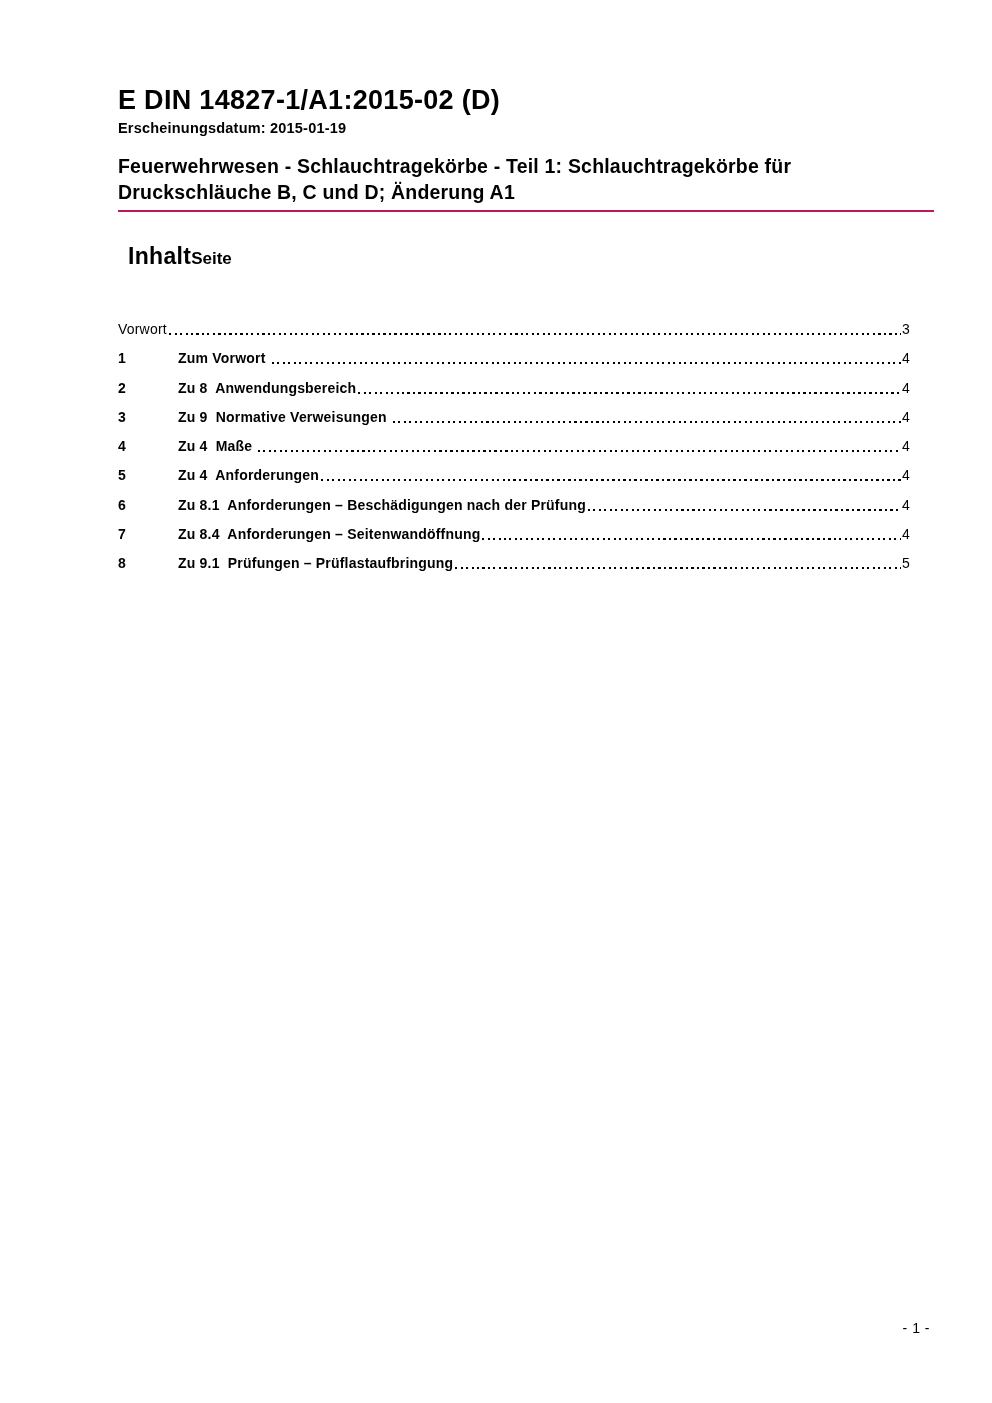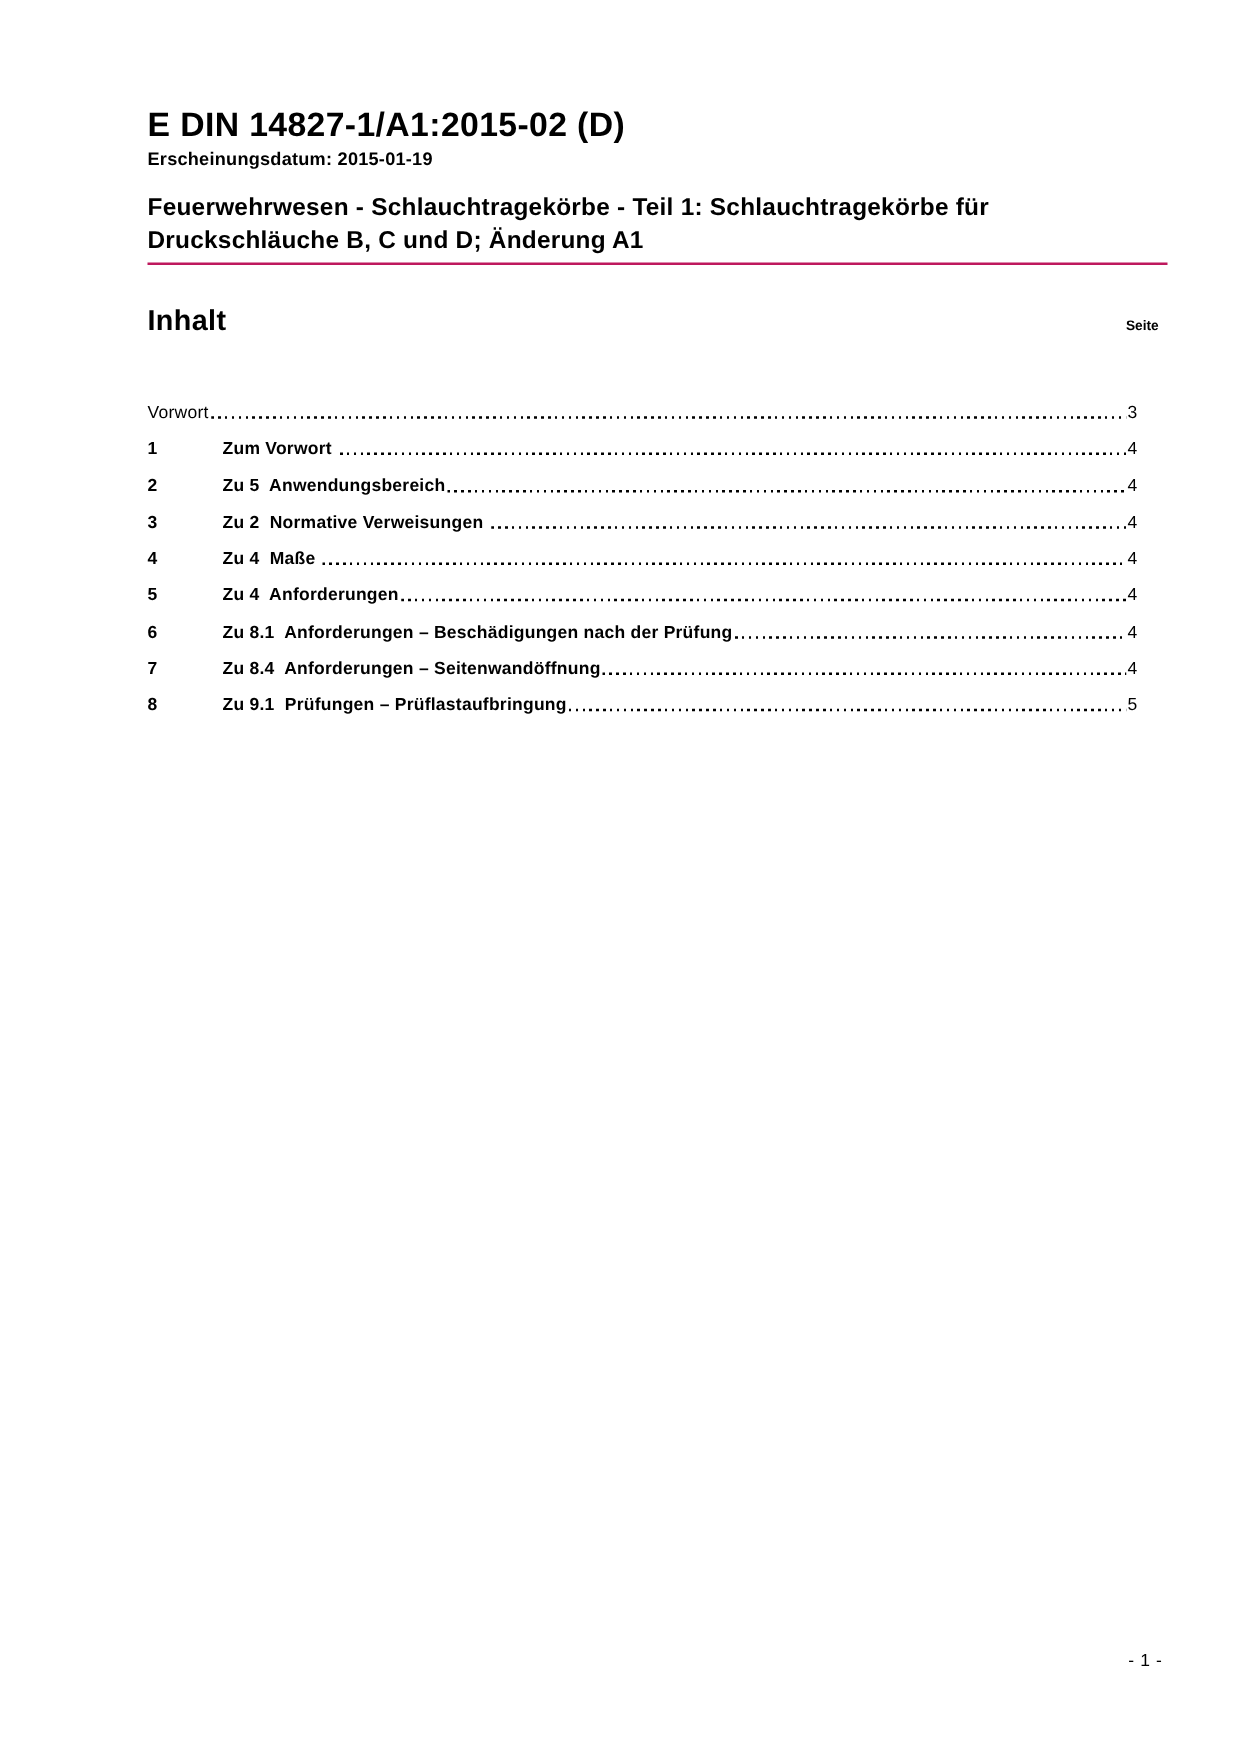--- a/index.html
+++ b/index.html
@@ -42,34 +42,33 @@
     font-size: 19.5px;
     line-height: 26px;
     font-weight: 700;
     letter-spacing: 0.2px;
     white-space: pre-line;
     padding-bottom: 5px;
     border-bottom: 2px solid #be185d;
   }
   .contents-header {
     position: absolute;
-    left: 118px;
+    left: 128px;
     top: 243px;
     width: 809px;
     display: flex;
-    justify-content: space-between;
     align-items: baseline;
   }
   .contents-heading {
     font-size: 23px;
     font-weight: 700;
     letter-spacing: 0.3px;
   }
   .page-col-label {
-    font-size: 11px;
+    font-size: 17px;
     font-weight: 700;
   }
   .toc-list {
     position: absolute;
     left: 118px;
     top: 320px;
     width: 792px;
   }
   .toc-row {
     display: flex;
@@ -136,27 +135,27 @@
         <span class="toc-page">3</span>
       </div>
       <div class="toc-row toc-row-bold">
         <span class="toc-num">1</span>
         <span class="toc-title">Zum Vorwort </span>
         <span class="toc-leader"></span>
         <span class="toc-page">4</span>
       </div>
       <div class="toc-row toc-row-bold">
         <span class="toc-num">2</span>
-        <span class="toc-title">Zu 5  Anwendungsbereich</span>
+        <span class="toc-title">Zu 8  Anwendungsbereich</span>
         <span class="toc-leader"></span>
         <span class="toc-page">4</span>
       </div>
       <div class="toc-row toc-row-bold">
         <span class="toc-num">3</span>
-        <span class="toc-title">Zu 2  Normative Verweisungen </span>
+        <span class="toc-title">Zu 9  Normative Verweisungen </span>
         <span class="toc-leader"></span>
         <span class="toc-page">4</span>
       </div>
       <div class="toc-row toc-row-bold">
         <span class="toc-num">4</span>
         <span class="toc-title">Zu 4  Maße </span>
         <span class="toc-leader"></span>
         <span class="toc-page">4</span>
       </div>
       <div class="toc-row toc-row-bold">

